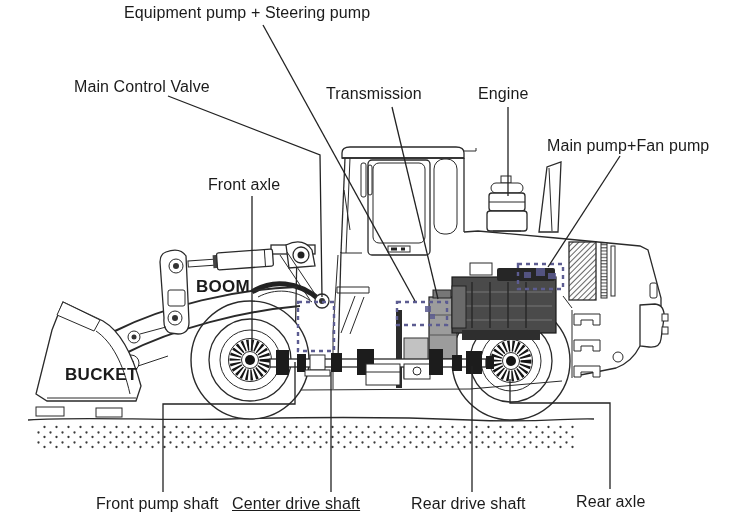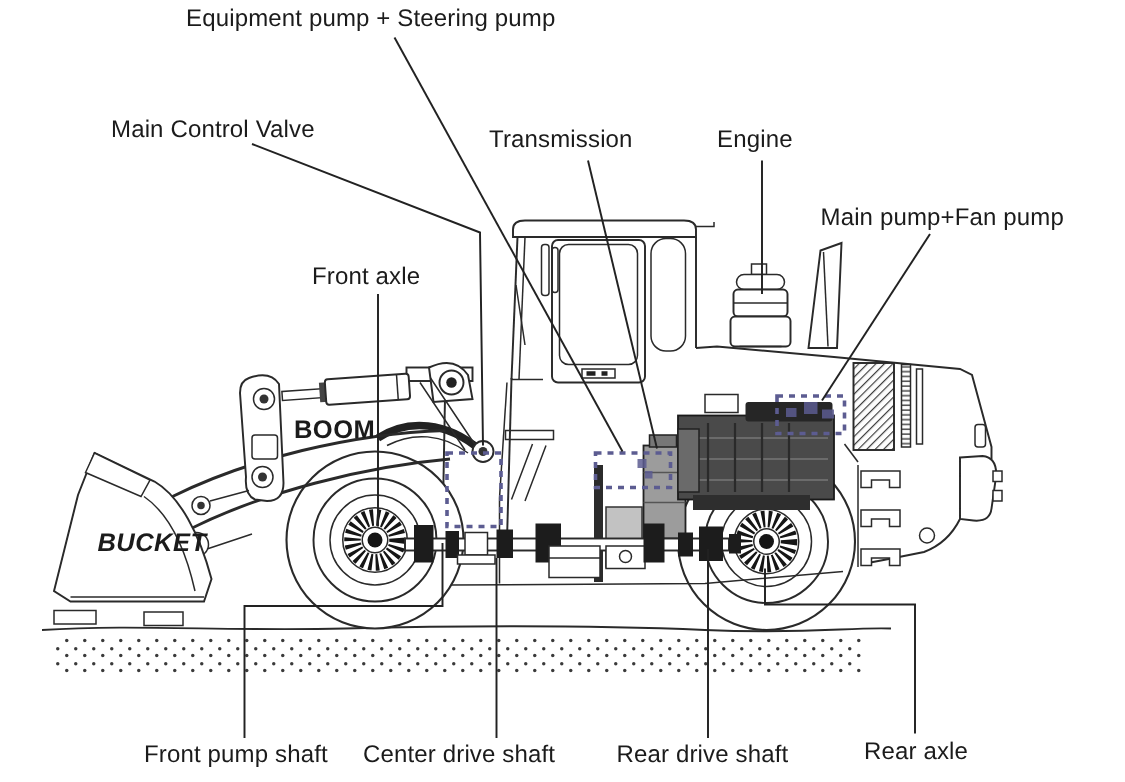--- a/index.html
+++ b/index.html
@@ -234,18 +234,18 @@
     </g>
   </svg>
 
   <div class="lbl" style="left:124px;top:4px;">Equipment pump + Steering pump</div>
   <div class="lbl" style="left:74px;top:78px;">Main Control Valve</div>
   <div class="lbl" style="left:326px;top:85px;">Transmission</div>
   <div class="lbl" style="left:478px;top:85px;">Engine</div>
   <div class="lbl" style="left:547px;top:137px;">Main pump+Fan pump</div>
   <div class="lbl" style="left:208px;top:176px;">Front axle</div>
   <div class="lbl lbl-bold" style="left:196px;top:277px;">BOOM</div>
-  <div class="lbl lbl-bold" style="left:65px;top:352px;font-style:italic;">BUCKET</div>
+  <div class="lbl lbl-bold" style="left:65px;top:365px;">BUCKET</div>
   <div class="lbl" style="left:96px;top:495px;">Front pump shaft</div>
-  <div class="lbl" style="left:242px;top:495px;">Center drive shaft</div>
+  <div class="lbl" style="left:232px;top:495px;text-decoration:underline;">Center drive shaft</div>
   <div class="lbl" style="left:411px;top:495px;">Rear drive shaft</div>
   <div class="lbl" style="left:576px;top:493px;text-align:center;">Rear axle</div>
 </div>
 
 </body></html>

